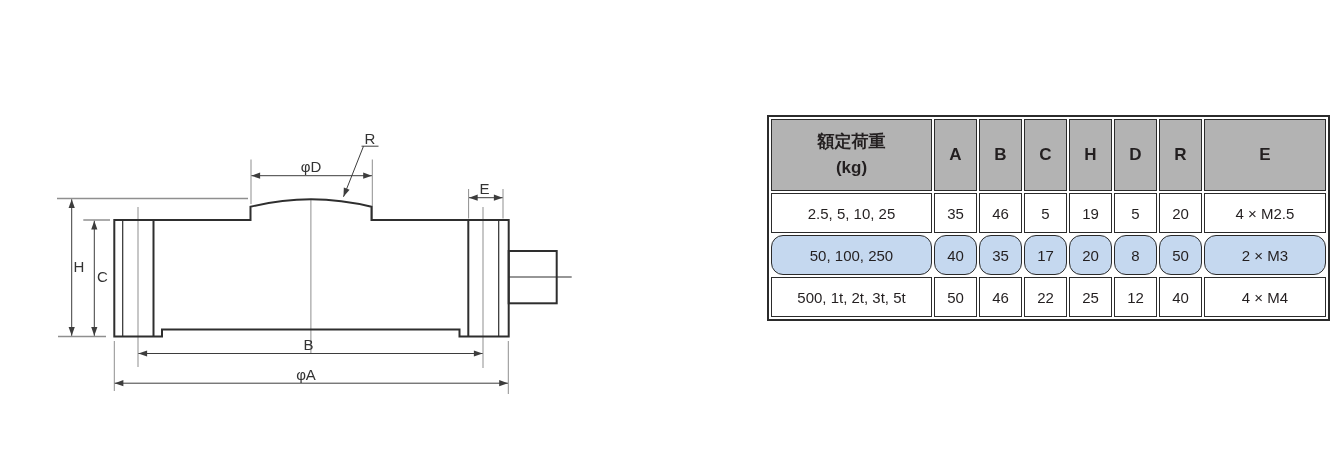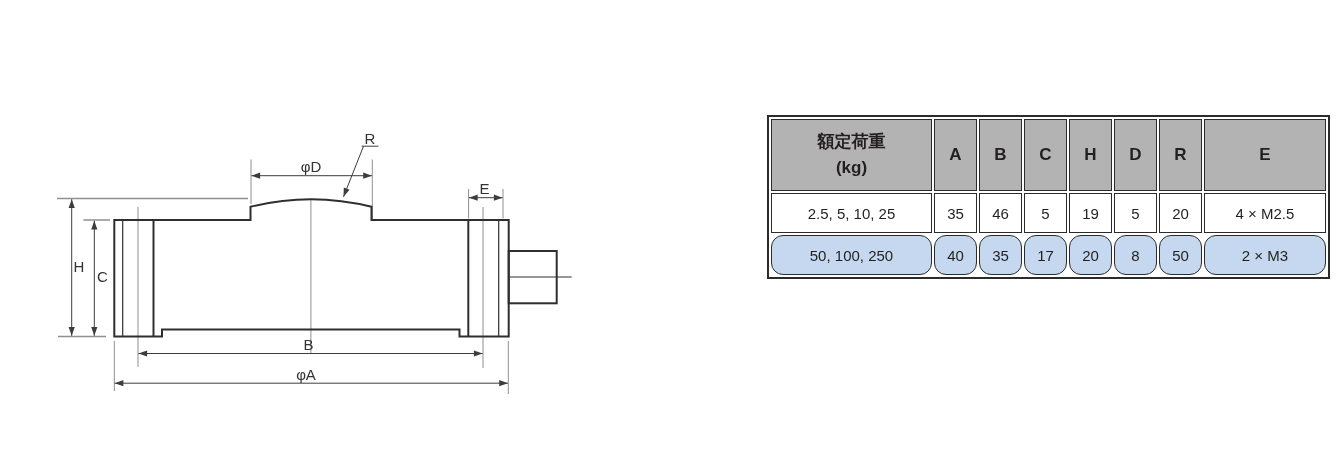--- a/index.html
+++ b/index.html
@@ -174,16 +174,26 @@
       <tr class="highlight">
         <td>50, 100, 250</td>
         <td>40</td>
         <td>35</td>
         <td>17</td>
         <td>20</td>
         <td>8</td>
         <td>50</td>
         <td>2 × M3</td>
       </tr>
+      <tr>
+        <td>500, 1t, 2t, 3t, 5t</td>
+        <td>50</td>
+        <td>46</td>
+        <td>22</td>
+        <td>25</td>
+        <td>12</td>
+        <td>40</td>
+        <td>4 × M4</td>
+      </tr>
     </tbody>
   </table>
 
 </div>
 
 </body></html>

